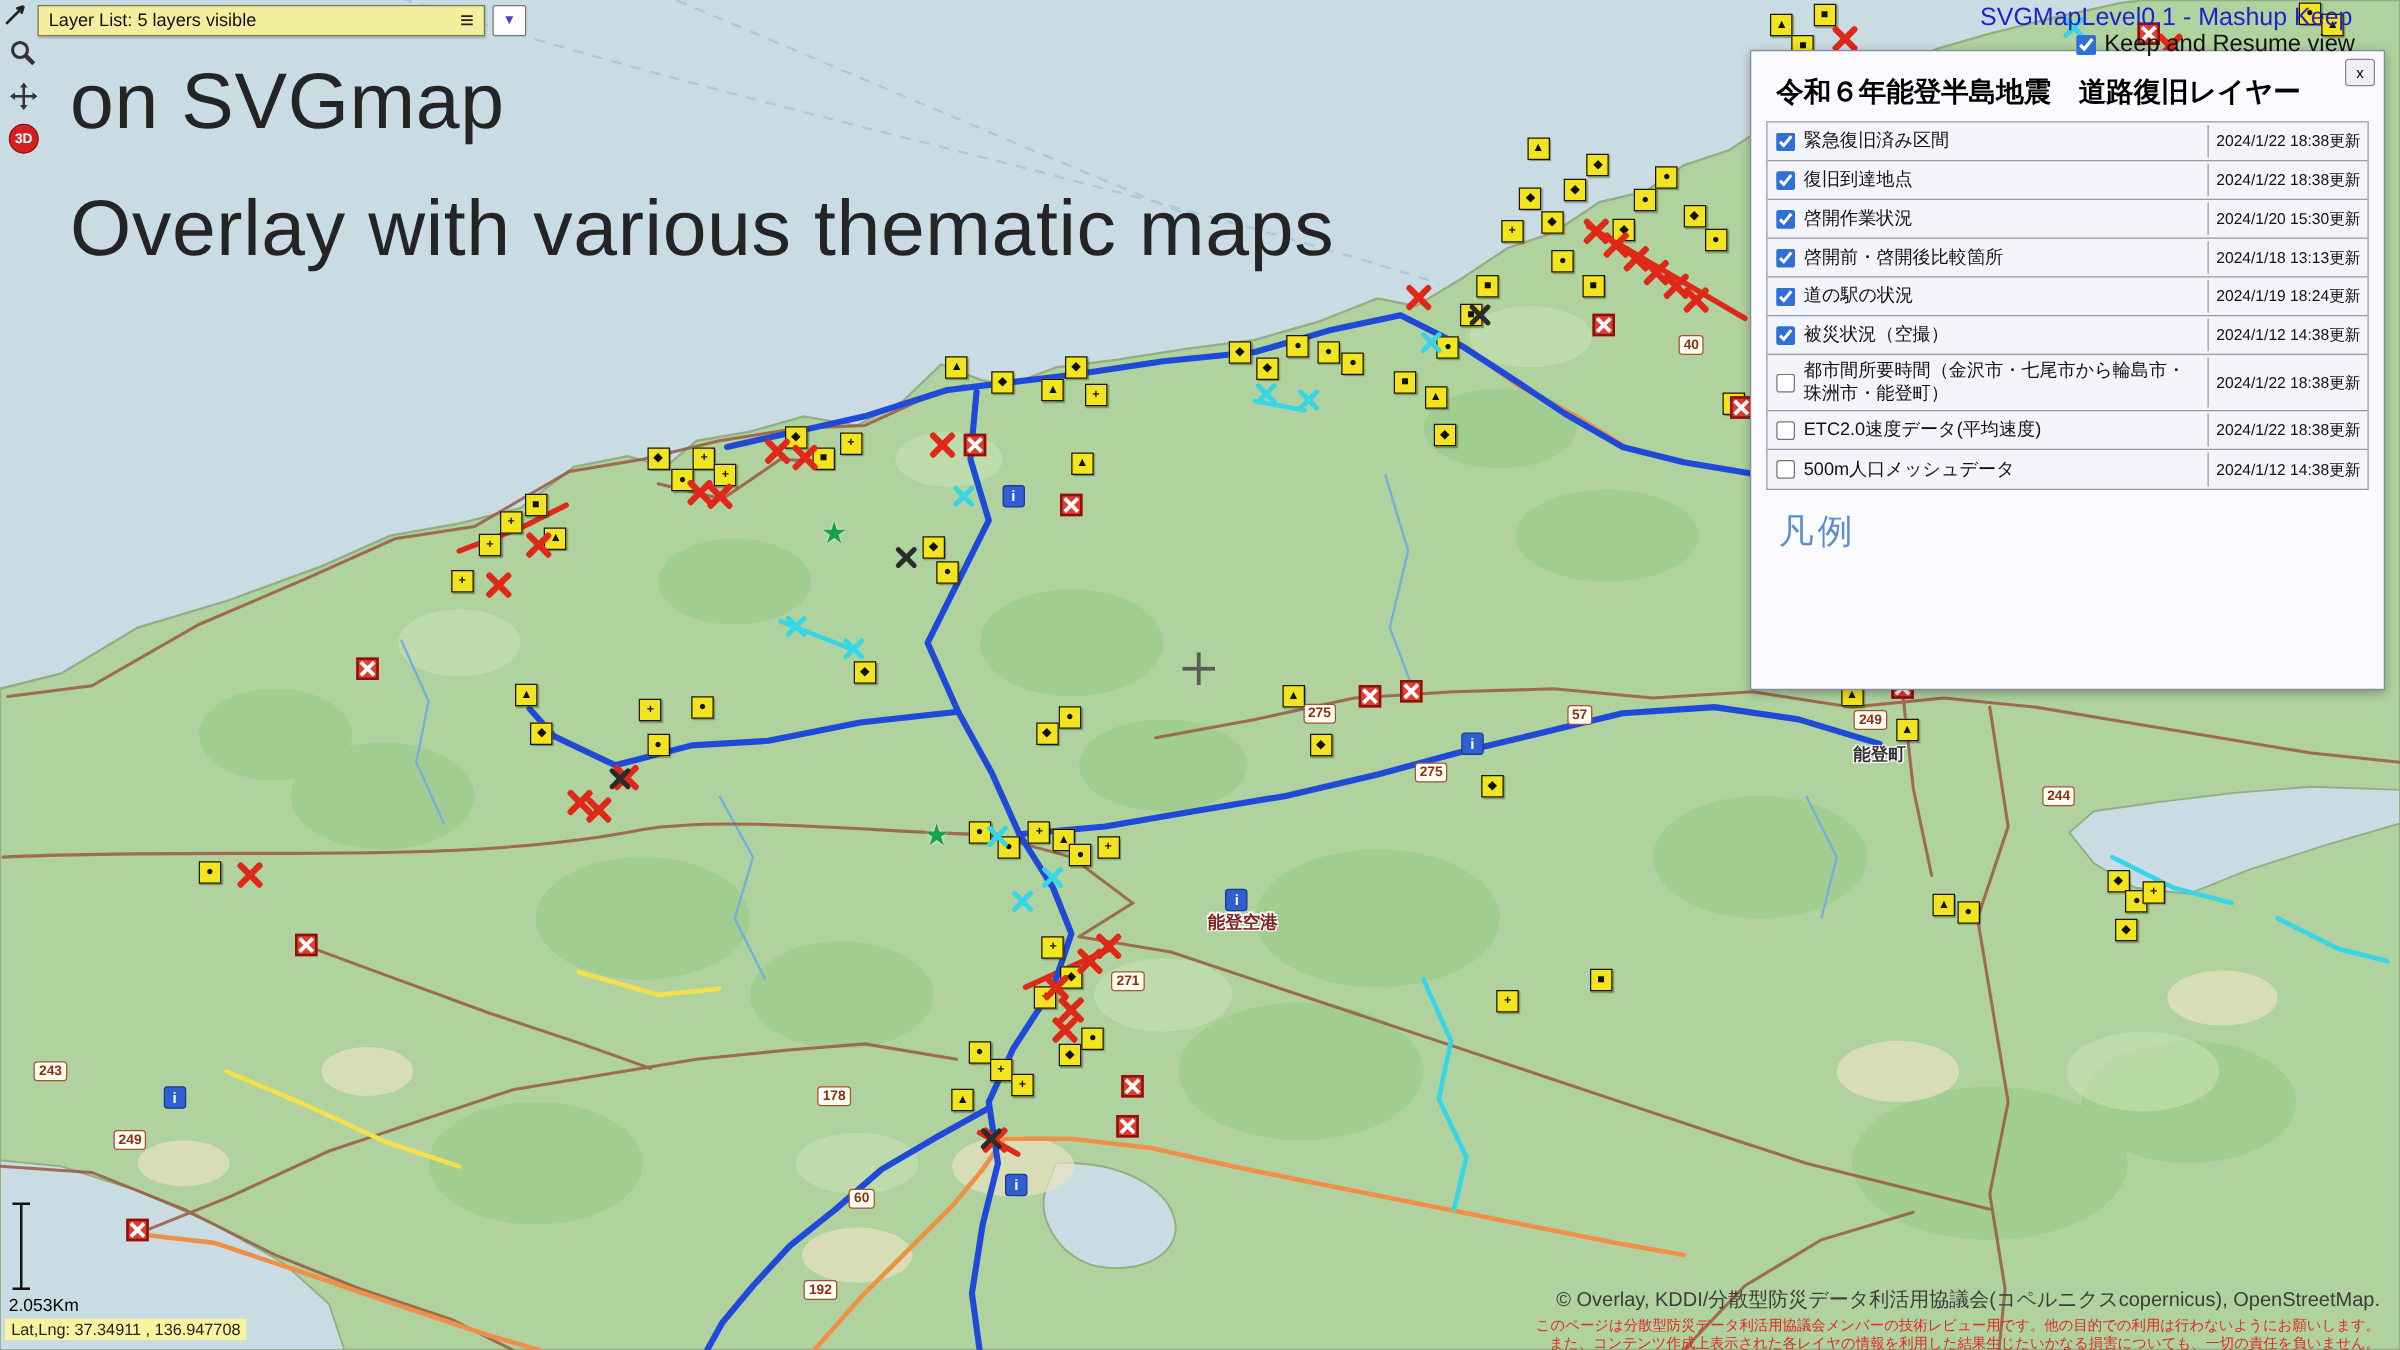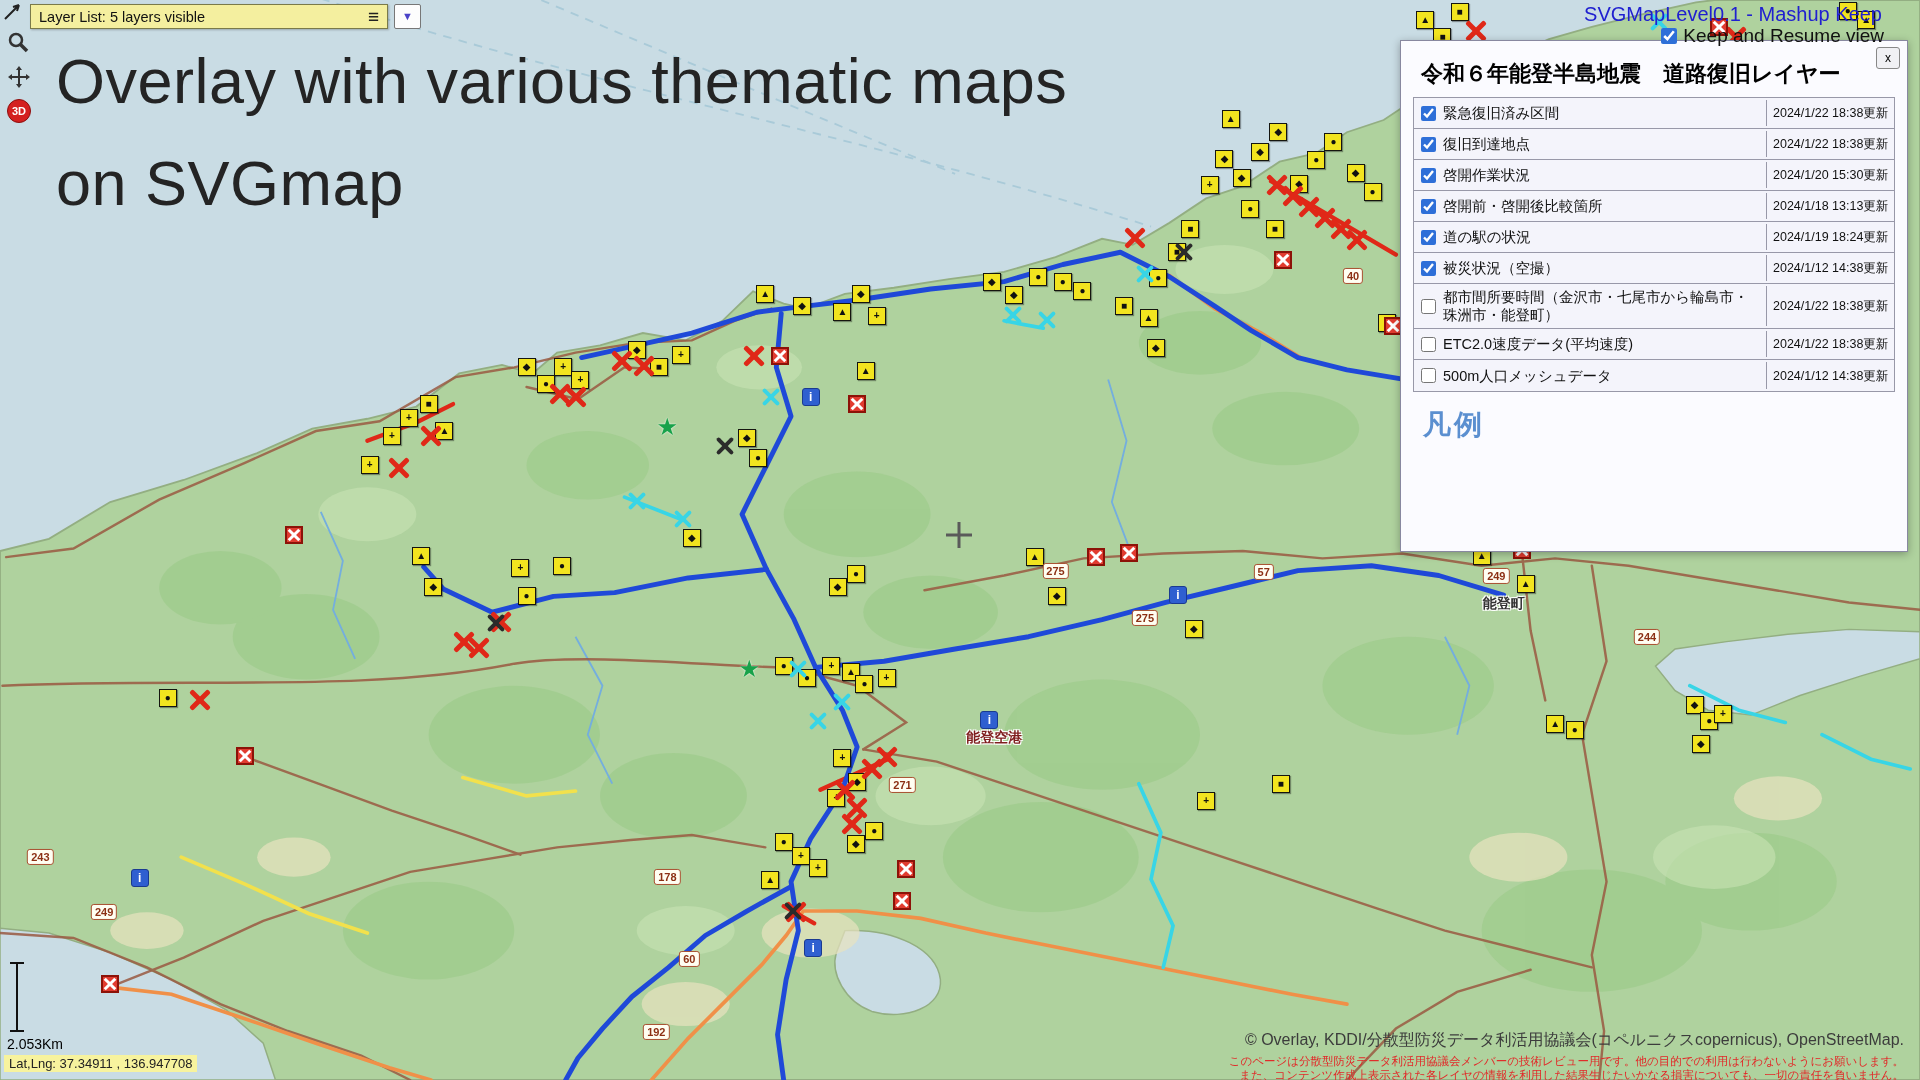--- a/index.html
+++ b/index.html
@@ -72,21 +72,21 @@
   .panel-title{margin:18px 20px 8px;font-size:22px;font-weight:bold;color:#000}
   .panel-source{margin:0 20px 10px;font-size:14px;color:#111}
   .panel-source a{color:var(--panel-link);text-decoration:underline;cursor:pointer}
   .rows{margin:0 12px;border:1px solid #9898a8;background:#f4f4fb}
   .row{display:flex;align-items:center;border-bottom:1px solid #9898a8;padding:2px 4px;min-height:31px;cursor:pointer}
   .row:last-child{border-bottom:none}
   .row input{width:15px;height:15px;accent-color:#2e6fd8;margin:0 7px 0 3px;flex:none}
   .row-label{flex:1;font-size:14.5px;color:#111;line-height:1.25;padding:2px 4px 2px 0}
   .row-date{width:124px;flex:none;border-left:1px solid #9898a8;font-size:12.5px;color:#111;padding:1px 0 1px 6px;
         line-height:1.3;align-self:stretch;display:flex;align-items:center}
-  .legend{margin:14px 0 0 22px;font-size:28px;font-weight:bold;color:var(--legend-blue);letter-spacing:3px;cursor:pointer}
+  .legend{margin:14px 0 0 22px;font-size:28px;font-weight:normal;color:var(--legend-blue);letter-spacing:3px;cursor:pointer}
 
   
   .scalebar{position:absolute;left:8px;top:960px}
   .scale-label{position:absolute;left:7px;top:1036px;font-size:14px;color:#000}
   .latlng{position:absolute;left:4px;top:1055px;background:#f7f39e;padding:1px 5px;font-size:13px;color:#222}
   .copyright{position:absolute;right:16px;top:1030px;font-size:16px;color:#3c3c3c}
   .disclaimer{position:absolute;right:16px;top:1054px;font-size:11.5px;line-height:1.25;color:#e22828;text-align:right}
 </style>
 </head>
 <body>
@@ -386,22 +386,22 @@
         <path d="M12 4 v16 M4 12 h16" stroke="#333" stroke-width="2" fill="none"></path>
         <path d="M12 1 l3 4 h-6 Z M12 23 l3 -4 h-6 Z M1 12 l4 -3 v6 Z M23 12 l-4 -3 v6 Z" fill="#333"></path>
       </svg>
     </div>
     <div class="tool">
       <span class="btn-3d">3D</span>
     </div>
   </div>
 
   <div class="big-title">
+    <div>on SVGmap</div>
     <div>Overlay with various thematic maps</div>
-    <div>on SVGmap</div>
   </div>
 
   <a class="app-link" href="#">SVGMapLevel0.1 - Mashup Keep</a>
   <label class="keep-row">
     <input type="checkbox" checked="" style="">
     <span>Keep and Resume view</span>
   </label>
 
   <div class="panel">
     <button class="panel-close">x</button>

